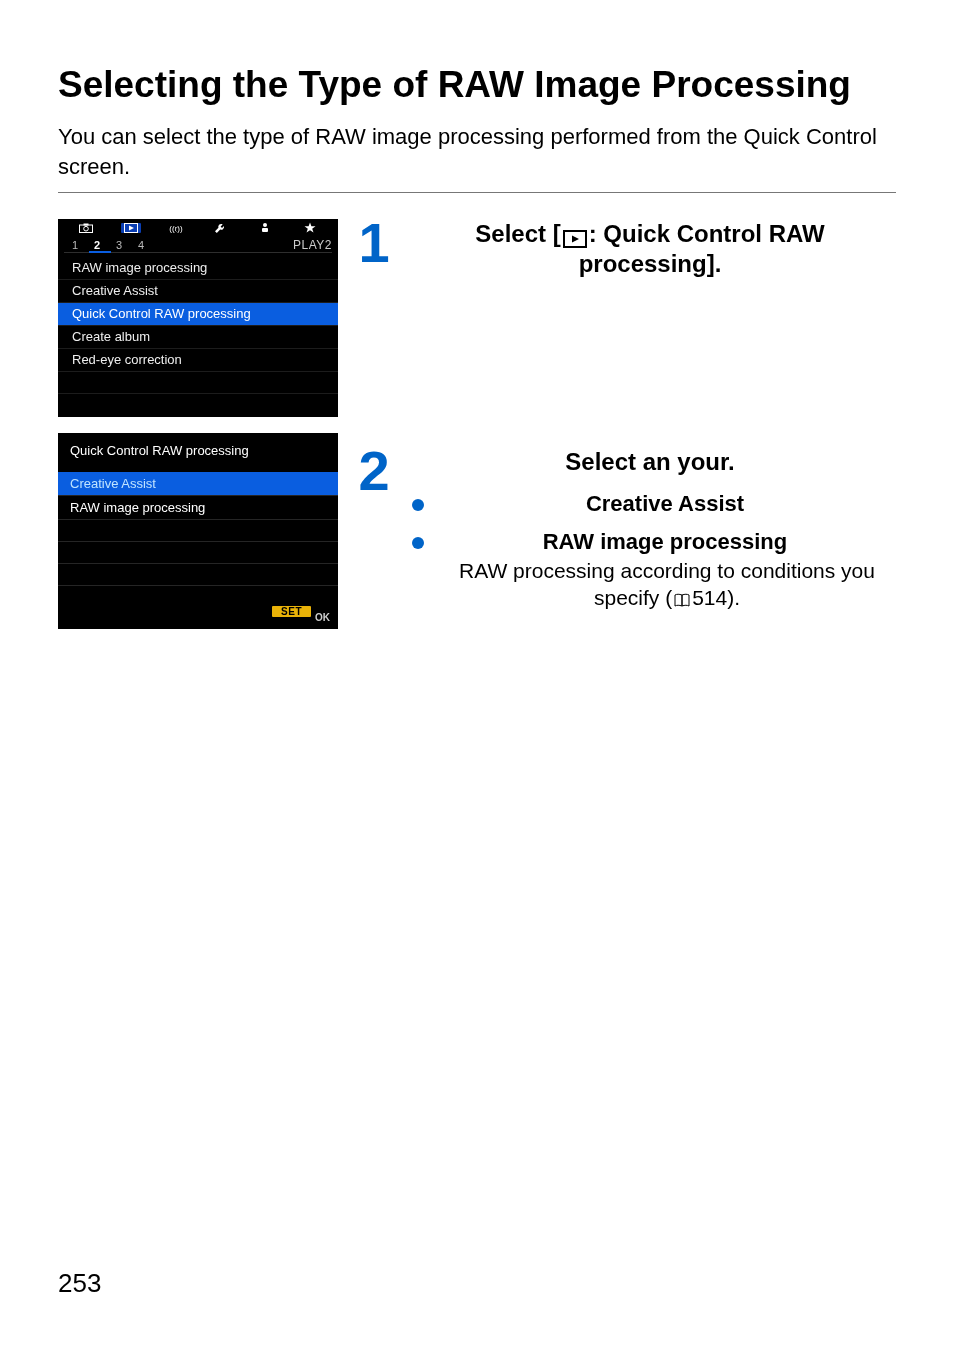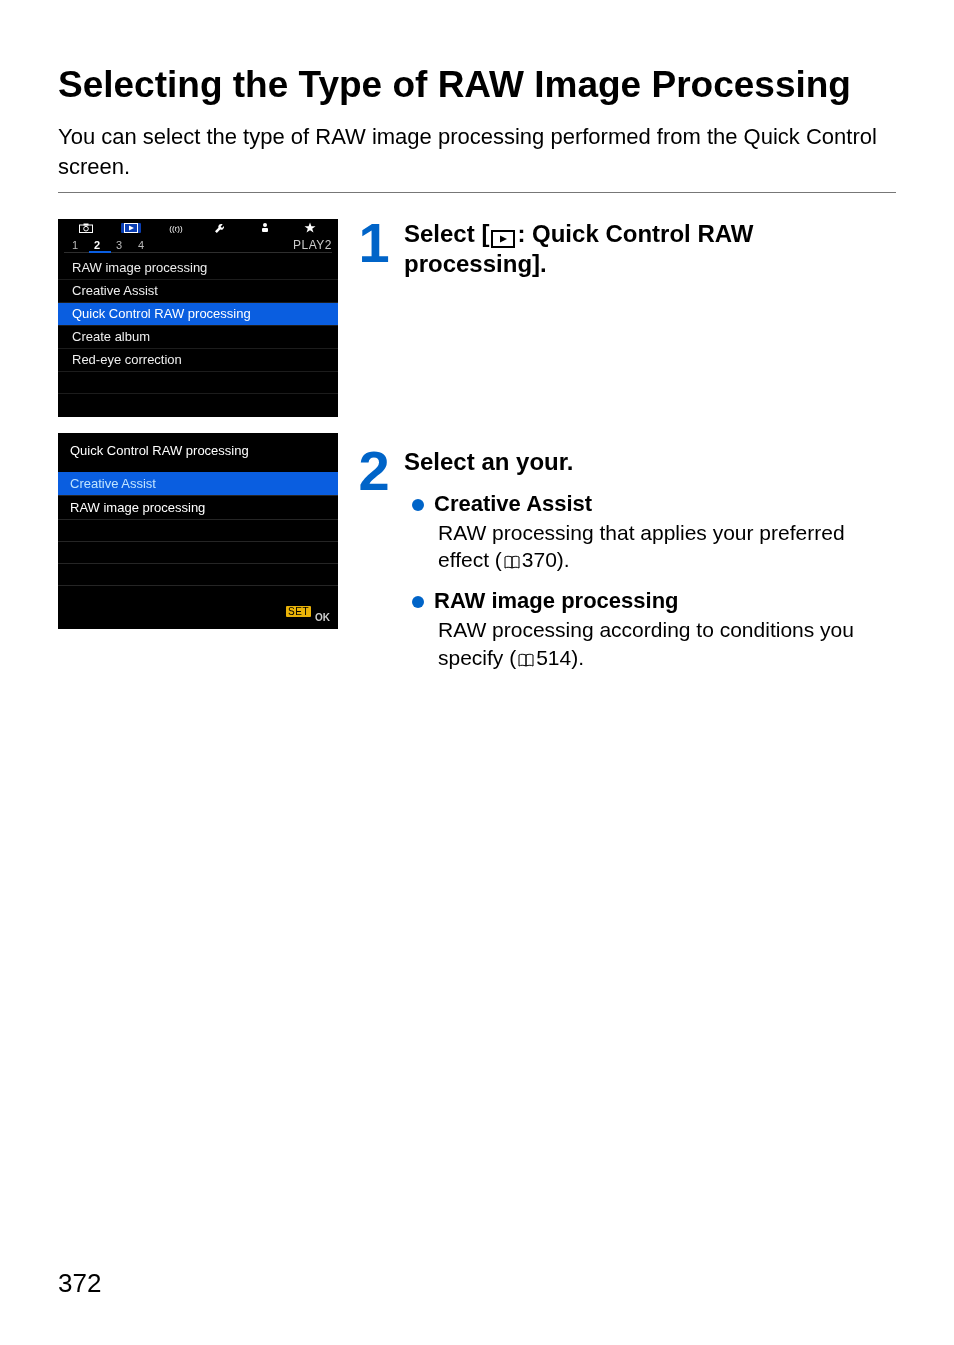--- a/index.html
+++ b/index.html
@@ -30,26 +30,26 @@
 
   .cam-menu { padding: 4px 0 0 0; }
   .cam-row { padding: 3px 10px 3px 14px; font-size: 13px; line-height: 16px; border-bottom: 1px solid #1c1c1c; color: #eee; }
   .cam-row.highlight { background: #0a5ee0; color: #fff; }
   .cam-row.blank { height: 22px; }
 
   .cam2-title { padding: 10px 12px 14px 12px; font-size: 13px; }
   .cam2-row { padding: 3px 10px 3px 12px; font-size: 13px; line-height: 17px; border-bottom: 1px solid #252525; }
   .cam2-row.sel { background: #0a5ee0; color: #bfe3ff; }
   .cam2-setok { position: absolute; right: 8px; bottom: 6px; font-size: 10px; display: flex; align-items: center; gap: 4px; }
-  .cam2-setok .setbox { background: #eab308; color: #000; padding: 0 2px; border-radius: 1px; font-weight: normal; letter-spacing: 0.5px; }
+  .cam2-setok .setbox { background: #eab308; color: #000; padding: 0 9px; border-radius: 1px; font-weight: bold; letter-spacing: 0.5px; }
   .cam2-setok .ok { color: #ccc; font-weight: bold; margin-top: 12px; }
 
   .step { display: flex; align-items: flex-start; gap: 12px; margin-bottom: 28px; }
   .stepnum { font-family: "Arial Black", Arial, sans-serif; font-size: 56px; font-weight: 900; color: #0064c8; line-height: 0.8; width: 36px; text-align: center; margin-top: 2px; }
-  .steptext { flex: 1; }
+  .steptext { flex: 1; text-align: center; }
   .stephead { font-size: 24px; font-weight: bold; line-height: 1.25; }
   .playbox { display: inline-flex; align-items: center; justify-content: center; border: 2px solid #000; width: 24px; height: 18px; vertical-align: -2px; margin: 0 2px; }
   .playbox svg { display: block; }
 
   .bullets { margin-top: 14px; padding-left: 8px; }
   .bullet-item { display: flex; gap: 10px; margin-bottom: 12px; }
   .bullet-dot { width: 12px; height: 12px; background: #0064c8; border-radius: 50%; flex: 0 0 auto; margin-top: 8px; }
   .bullet-content { flex: 1; }
   .bullet-title { font-size: 22px; font-weight: bold; }
   .bullet-desc { font-size: 21px; line-height: 1.3; margin-top: 2px; margin-left: 4px; }
@@ -160,38 +160,33 @@
 
       <div class="step">
         <div class="stepnum">2</div>
         <div class="steptext">
           <div class="stephead">Select an your.</div>
           <div class="bullets">
             <div class="bullet-item">
               <div class="bullet-dot"></div>
               <div class="bullet-content">
                 <div class="bullet-title">Creative Assist</div>
-                <div class="bullet-desc">
-                  <span>RAW processing that applies your preferred effect (</span><span class="bookicon"><svg width="18" height="16" viewBox="0 0 18 16">
-                        <path d="M2 3c2-1 4-1 7 0v11c-3-1-5-1-7 0V3z M16 3c-2-1-4-1-7 0v11c3-1 5-1 7 0V3z" fill="none" stroke="#000" stroke-width="1"></path>
-                      </svg></span><span>370</span><span>).</span>
-                </div>
               </div>
             </div>
             <div class="bullet-item">
               <div class="bullet-dot"></div>
               <div class="bullet-content">
                 <div class="bullet-title">RAW image processing</div>
                 <div class="bullet-desc">
                   <span>RAW processing according to conditions you specify (</span><span class="bookicon"><svg width="18" height="16" viewBox="0 0 18 16">
                         <path d="M2 3c2-1 4-1 7 0v11c-3-1-5-1-7 0V3z M16 3c-2-1-4-1-7 0v11c3-1 5-1 7 0V3z" fill="none" stroke="#000" stroke-width="1"></path>
                       </svg></span><span>514</span><span>).</span>
                 </div>
               </div>
             </div>
           </div>
         </div>
       </div>
     </div>
   </div>
 
-  <div class="pagenum">372</div>
+  <div class="pagenum">253</div>
 </div>
 
 </body></html>

